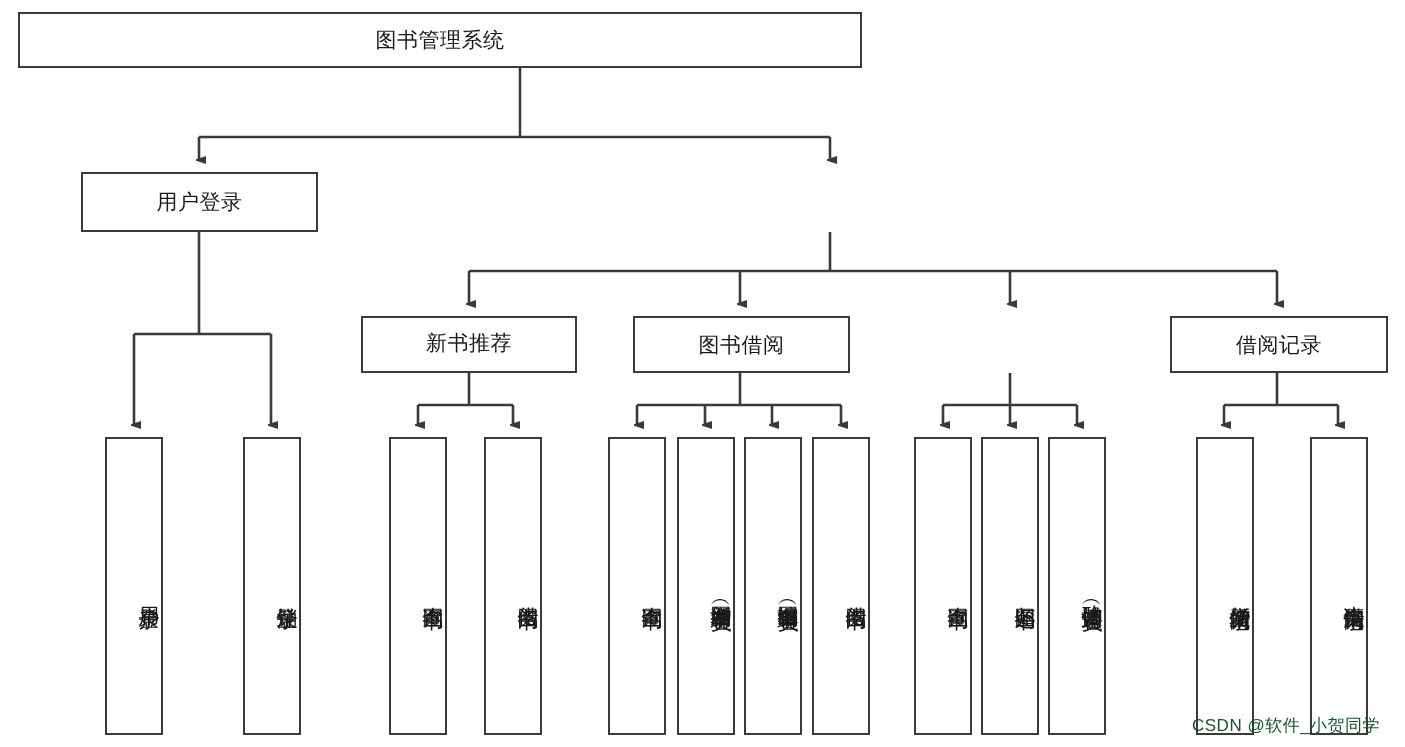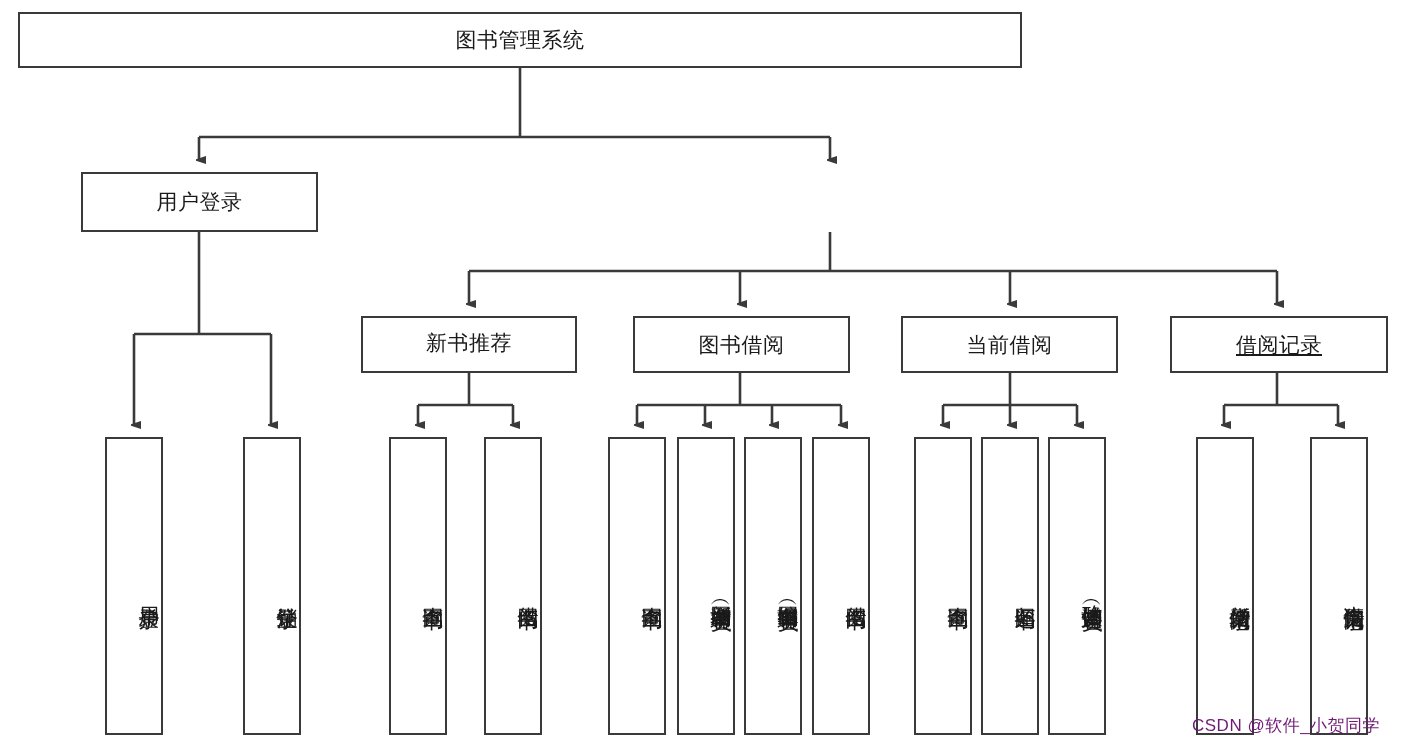--- a/index.html
+++ b/index.html
@@ -53,21 +53,21 @@
   .node.vert .vlabel {
     writing-mode: vertical-rl;
     text-orientation: upright;
     white-space: nowrap;
   }
   #watermark {
     position: absolute;
     left: 1192px;
     top: 714px;
     font-size: 17px;
-    color: #701a75;
+    color: #14532d;
     white-space: nowrap;
     letter-spacing: 0.5px;
   }
 </style>
 </head>
 <body>
 
 <div id="canvas">
 
   <svg id="edges" viewBox="0 0 1405 747" xmlns="http://www.w3.org/2000/svg">
@@ -116,28 +116,27 @@
       <path d="M1010,405 L1010,425" marker-end="url(#arrow)"></path>
       <path d="M1077,405 L1077,425" marker-end="url(#arrow)"></path>
 
       <path d="M1277,373 L1277,405"></path>
       <path d="M1224,405 L1338,405"></path>
       <path d="M1224,405 L1224,425" marker-end="url(#arrow)"></path>
       <path d="M1338,405 L1338,425" marker-end="url(#arrow)"></path>
     </g>
   </svg>
 
-  <div class="node horiz" style="left:18px; top:12px; width:1004px; height:56px;">图书管理系统</div>
+  <div class="node horiz" style="left:18px; top:12px; width:844px; height:56px;">图书管理系统</div>
 
   <div class="node horiz" style="left:81px; top:172px; width:237px; height:60px;">用户登录</div>
 
   <div class="node horiz" style="left:361px; top:316px; width:216px; height:57px;font-family:Liberation Mono, monospace;">新书推荐</div>
   <div class="node horiz" style="left:633px; top:316px; width:217px; height:57px;">图书借阅</div>
-  <div class="node horiz" style="left:901px; top:316px; width:217px; height:57px;">当前借阅</div>
-  <div class="node horiz" style="left:1170px; top:316px; width:218px; height:57px;text-decoration:underline;">借阅记录</div>
+  <div class="node horiz" style="left:1170px; top:316px; width:218px; height:57px;">借阅记录</div>
 
   <div class="node vert" style="left:105px; top:437px; width:58px; height:298px;">
     <span class="vlabel">用户登录</span>
   </div>
   <div class="node vert" style="left:243px; top:437px; width:58px; height:298px;">
     <span class="vlabel">注销登录</span>
   </div>
 
   <div class="node vert" style="left:389px; top:437px; width:58px; height:298px;">
     <span class="vlabel">查询图书</span>

